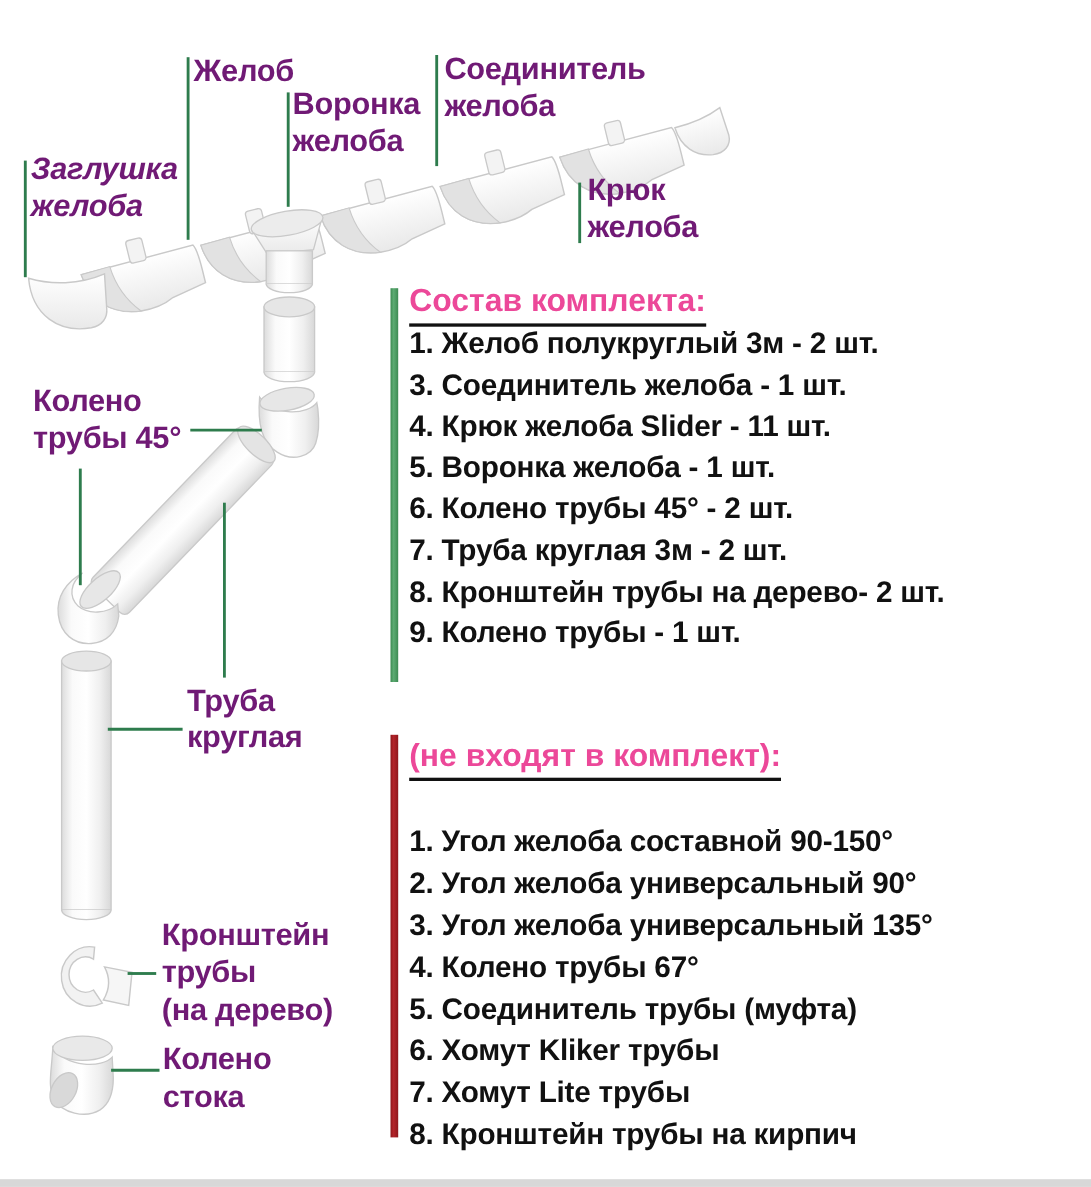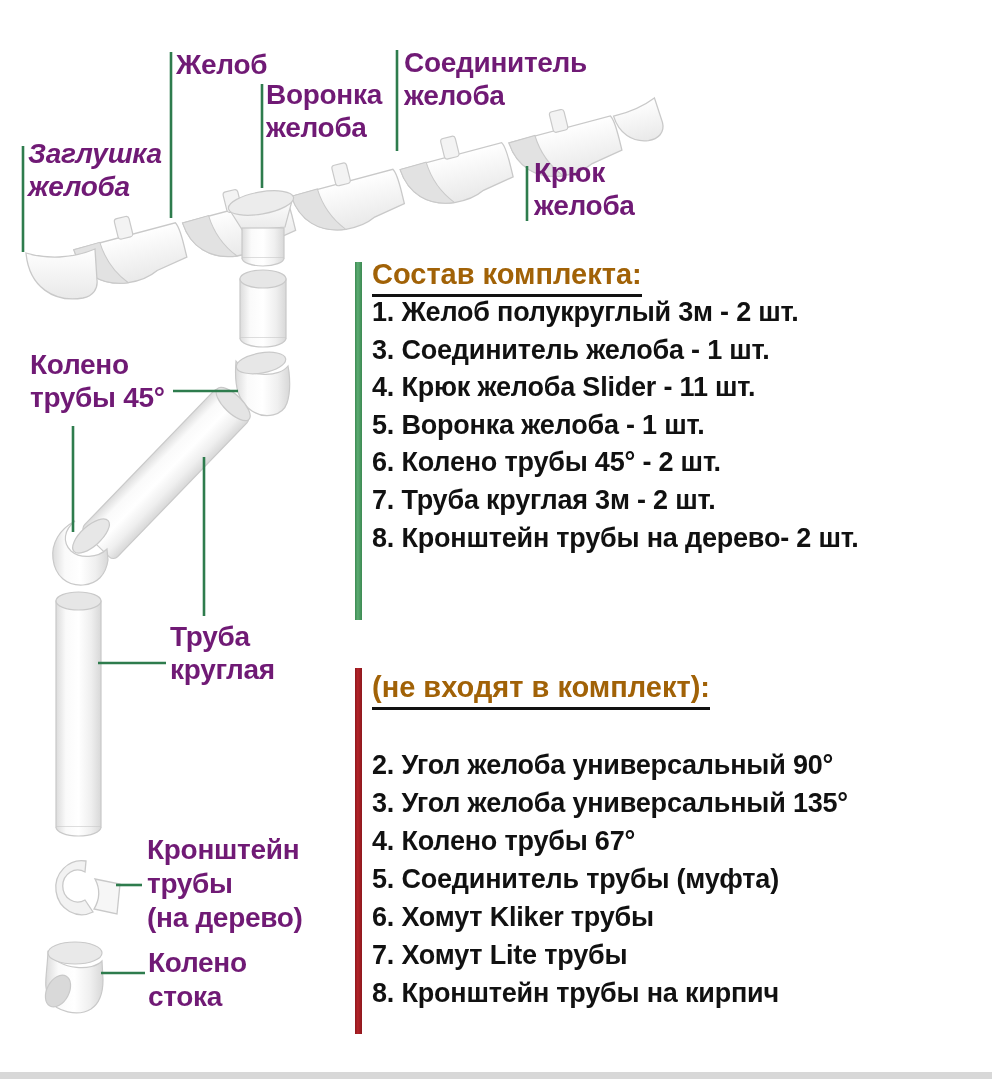--- a/index.html
+++ b/index.html
@@ -10,21 +10,21 @@
   svg{position:absolute;left:0;top:0;}
   .label{
     position:absolute;font-size:28px;line-height:33px;font-weight:600;
     color:#701a75;white-space:pre-line;letter-spacing:-0.3px;
   }
   .section{position:absolute;}
   .vbar{position:absolute;width:7px;}
   .vbar.green{background:linear-gradient(90deg,#3c8a52,#5cab72 40%,#3c8a52);}
   .vbar.red{background:linear-gradient(90deg,#8e171c,#b3242a 40%,#8e171c);}
   .section-title{
-    position:absolute;font-size:29px;font-weight:700;color:#a16207;
+    position:absolute;font-size:29px;font-weight:700;color:#ec4899;
     white-space:nowrap;line-height:38px;
   }
   .u{display:inline-block;border-bottom:3px solid #111;padding-bottom:1px;}
   .items{position:absolute;}
   .item{
     font-size:27px;font-weight:700;color:#111;white-space:nowrap;
     line-height:37.6px;letter-spacing:-0.2px;
   }
   .items.extra .item{line-height:38px;}
   #bottom-strip{
@@ -168,30 +168,32 @@
         <div class="item">4. Крюк желоба Slider - 11 шт.</div>
 
         <div class="item">5. Воронка желоба - 1 шт.</div>
 
         <div class="item">6. Колено трубы 45° - 2 шт.</div>
 
         <div class="item">7. Труба круглая 3м - 2 шт.</div>
 
         <div class="item">8. Кронштейн трубы на дерево- 2 шт.</div>
 
+        <div class="item">9. Колено трубы - 1 шт.</div>
       </div>
   </div>
 
   <div class="section">
     <div class="vbar red" style="left:355px;top:668px;height:366px;"></div>
     <div class="section-title" style="left:372px;top:668px;">
       <span class="u" style="display:block;">(не входят в комплект):</span>
     </div>
     <div class="items extra" style="left:372px;top:746px;">
 
+        <div class="item">1. Угол желоба составной 90-150°</div>
 
         <div class="item">2. Угол желоба универсальный 90°</div>
 
         <div class="item">3. Угол желоба универсальный 135°</div>
 
         <div class="item">4. Колено трубы 67°</div>
 
         <div class="item">5. Соединитель трубы (муфта)</div>
 
         <div class="item">6. Хомут Kliker трубы</div>

